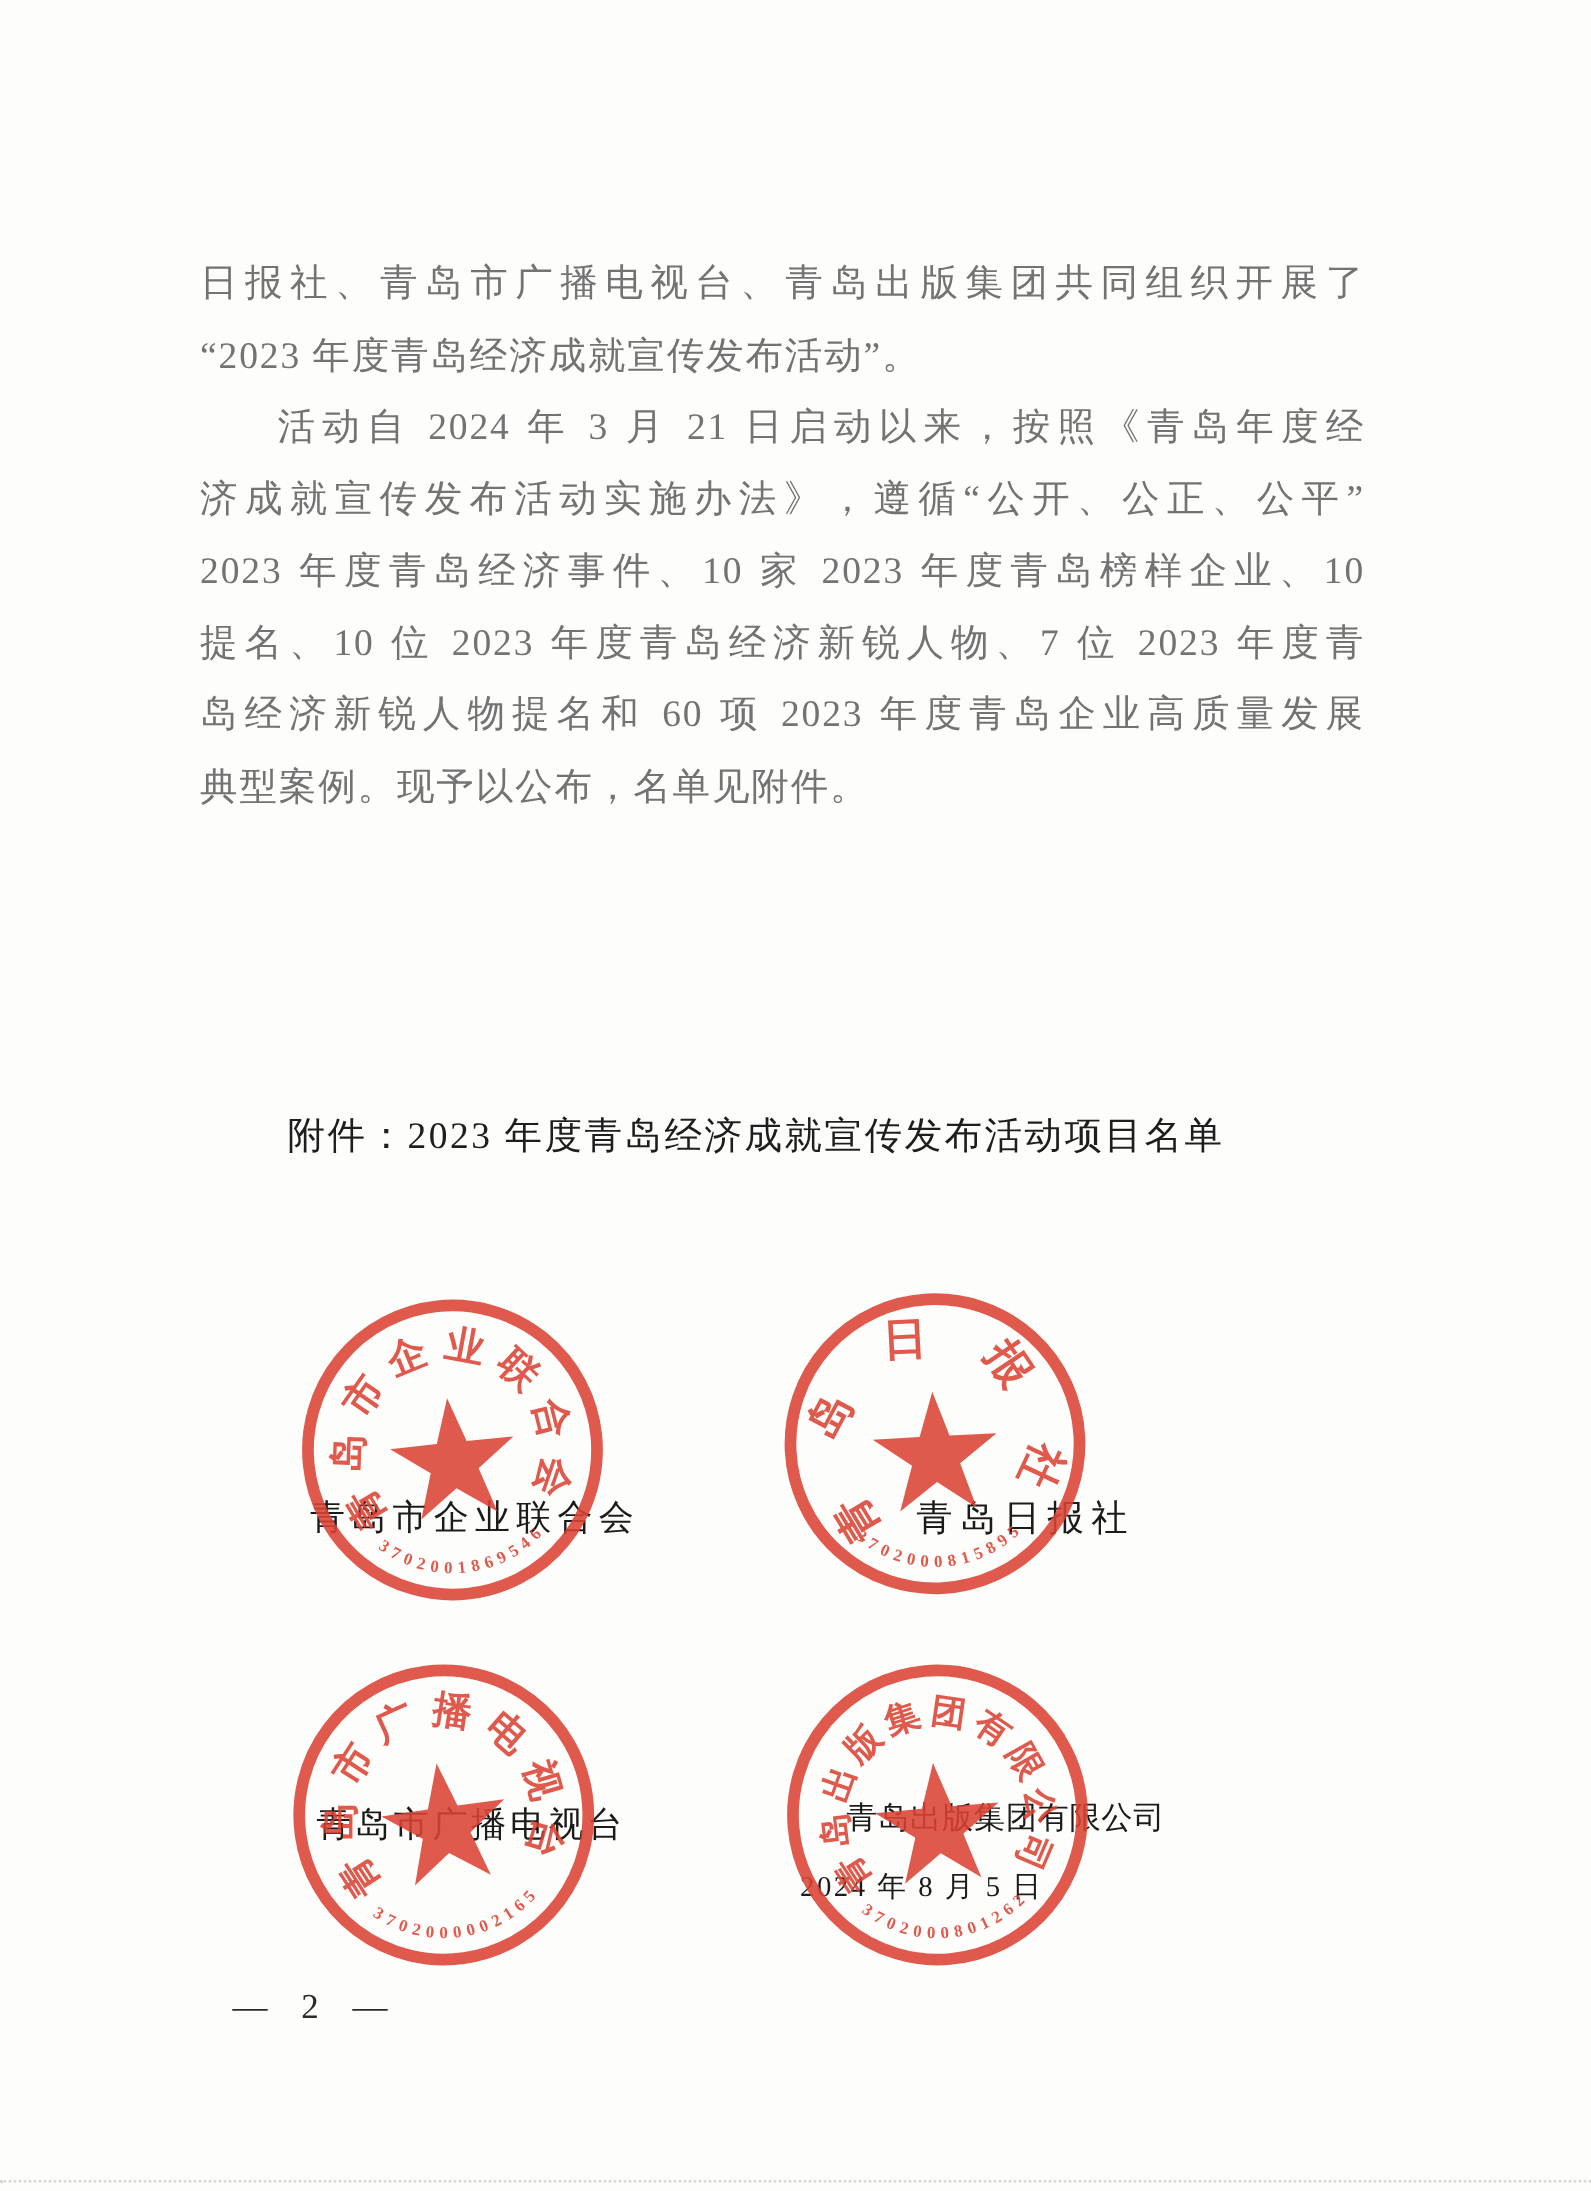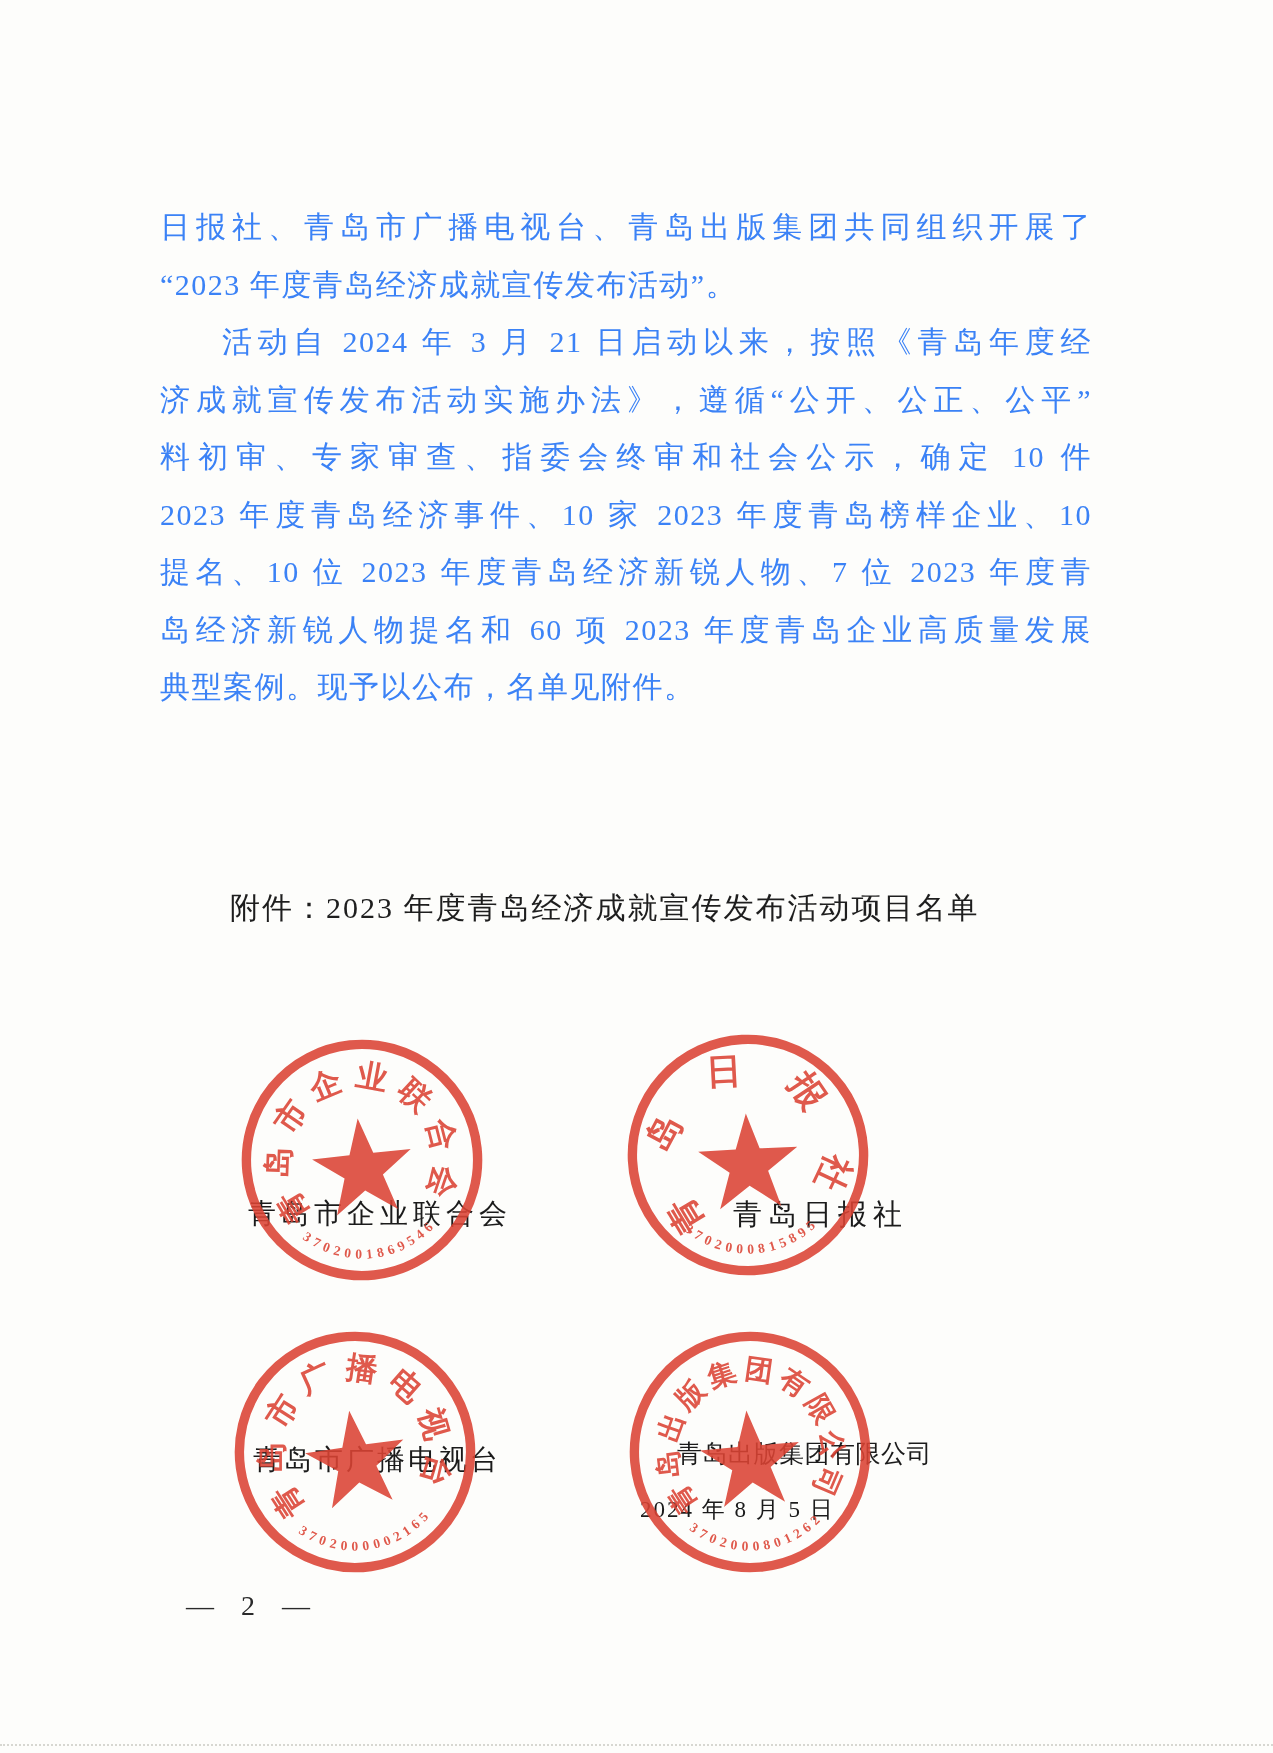--- a/index.html
+++ b/index.html
@@ -10,21 +10,21 @@
   }
   .page{
     position:relative;width:1273px;height:1753px;
     background:#fdfdfb;overflow:hidden;
     color:#1f1f1f;
   }
   
   .text-block{
     position:absolute;left:160px;top:198px;width:932px;
     font-size:30px;line-height:57.5px;
-    color:#3b82f6;
+    color:#737373;
   }
   .text-line{
     white-space:nowrap;
     text-align:justify;
     letter-spacing:1.5px;
   }
   .text-line.stretch{
     white-space:normal;
     text-align-last:justify;
     -moz-text-align-last:justify;
@@ -72,21 +72,20 @@
 </head>
 <body>
 
 <div class="page">
 
   <div class="text-block">
     <div class="text-line stretch">日报社、青岛市广播电视台、青岛出版集团共同组织开展了</div>
     <div class="text-line">“2023 年度青岛经济成就宣传发布活动”。</div>
     <div class="text-line stretch indent">活动自 2024 年 3 月 21 日启动以来，按照《青岛年度经</div>
     <div class="text-line stretch">济成就宣传发布活动实施办法》，遵循“公开、公正、公平”</div>
-    <div class="text-line stretch">料初审、专家审查、指委会终审和社会公示，确定 10 件</div>
     <div class="text-line stretch">2023 年度青岛经济事件、10 家 2023 年度青岛榜样企业、10</div>
     <div class="text-line stretch">提名、10 位 2023 年度青岛经济新锐人物、7 位 2023 年度青</div>
     <div class="text-line stretch">岛经济新锐人物提名和 60 项 2023 年度青岛企业高质量发展</div>
     <div class="text-line">典型案例。现予以公布，名单见附件。</div>
   </div>
 
   <div class="attachment-line">附件：2023 年度青岛经济成就宣传发布活动项目名单</div>
 
   <div class="sig-label sig-1">青岛市企业联合会</div>
   <div class="sig-label sig-2">青岛日报社</div>

